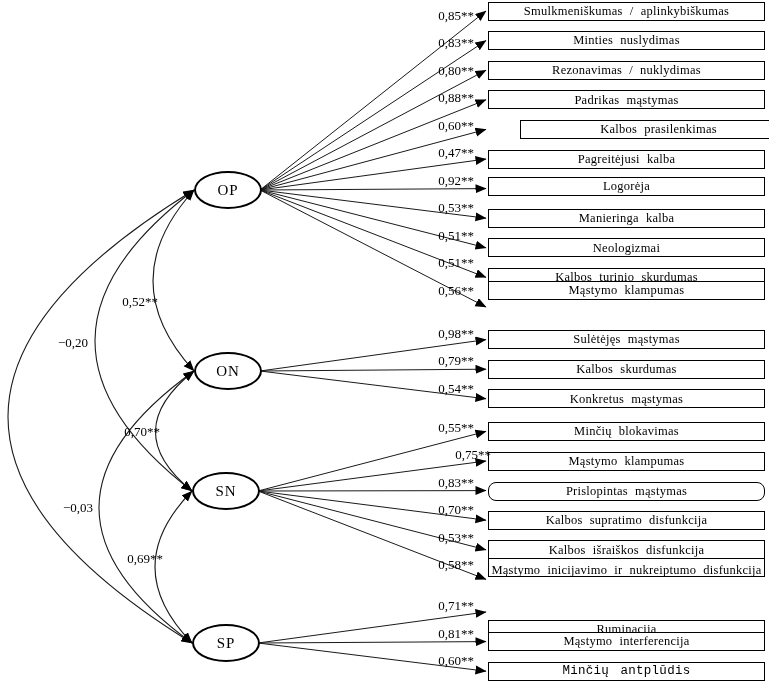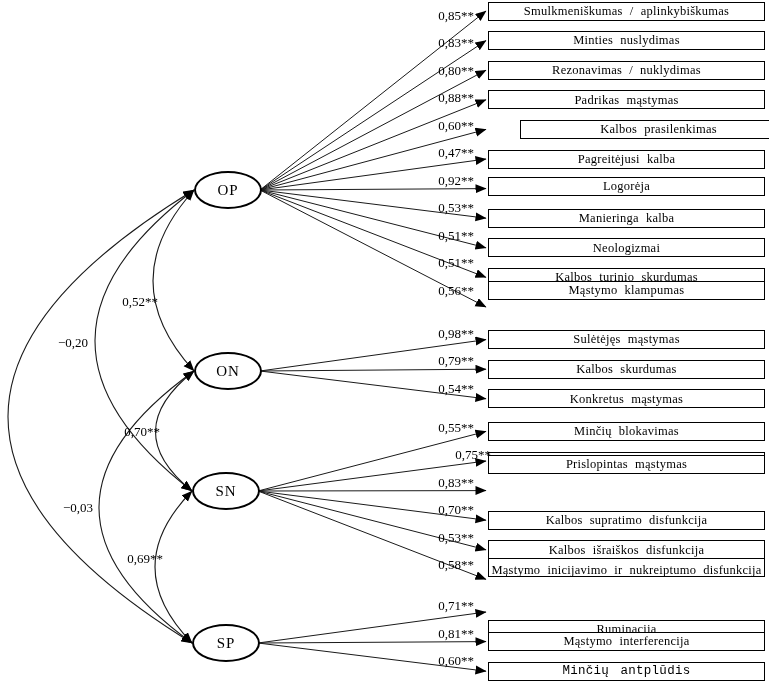--- a/index.html
+++ b/index.html
@@ -168,21 +168,21 @@
     </div>
     <div class="loading" style="left:456px; top:388.8px;">0,54**</div>
     <div class="indicator" style="top:421.9px;">
       <span>Minčių blokavimas</span>
     </div>
     <div class="loading" style="left:456px; top:427.6px;">0,55**</div>
     <div class="indicator" style="top:451.5px;">
       <span>Mąstymo klampumas</span>
     </div>
     <div class="loading" style="left:473px; top:455.1px;font-family:Liberation Serif, serif;">0,75**</div>
-    <div class="indicator" style="top:455px;">
+    <div class="indicator" style="top:482px;border-radius:8px;">
       <span>Prislopintas mąstymas</span>
     </div>
     <div class="loading" style="left:456px; top:482.6px;">0,83**</div>
     <div class="indicator" style="top:510.7px;">
       <span>Kalbos supratimo disfunkcija</span>
     </div>
     <div class="loading" style="left:456px; top:510.2px;">0,70**</div>
     <div class="indicator" style="top:540.3px;">
       <span>Kalbos išraiškos disfunkcija</span>
     </div>

